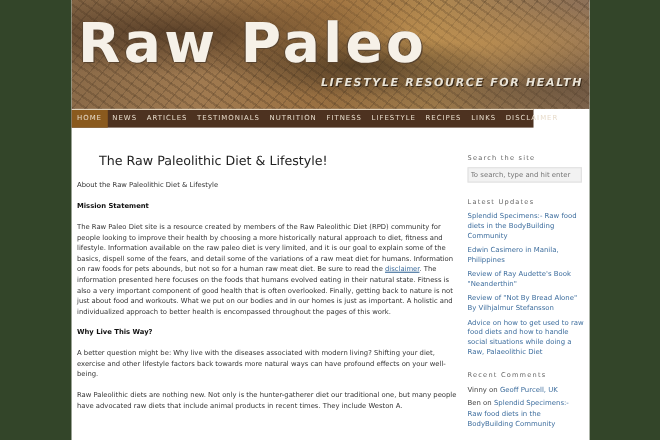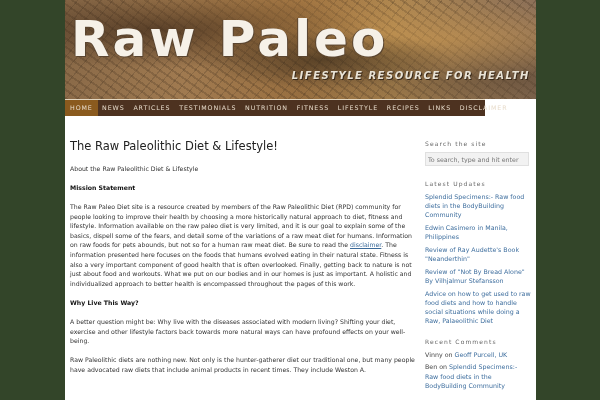--- a/index.html
+++ b/index.html
@@ -95,20 +95,21 @@
     top: 140px;
     width: 345px;
   }
   #post-title {
     font-family: "DejaVu Sans", sans-serif;
     font-size: 11.5px;
     color: #222222;
     font-weight: normal;
     margin-bottom: 10px;
     line-height: 1.2;
+    margin-left: 20px;
   }
   .p {
     font-family: "DejaVu Sans", sans-serif;
     font-size: 6.2px;
     line-height: 9.6px;
     color: #333333;
     margin-bottom: 9.5px;
   }
   .p.bold { font-weight: bold; color: #111; }
   .link { color: #3a6a9a; text-decoration: underline; cursor: pointer; }

